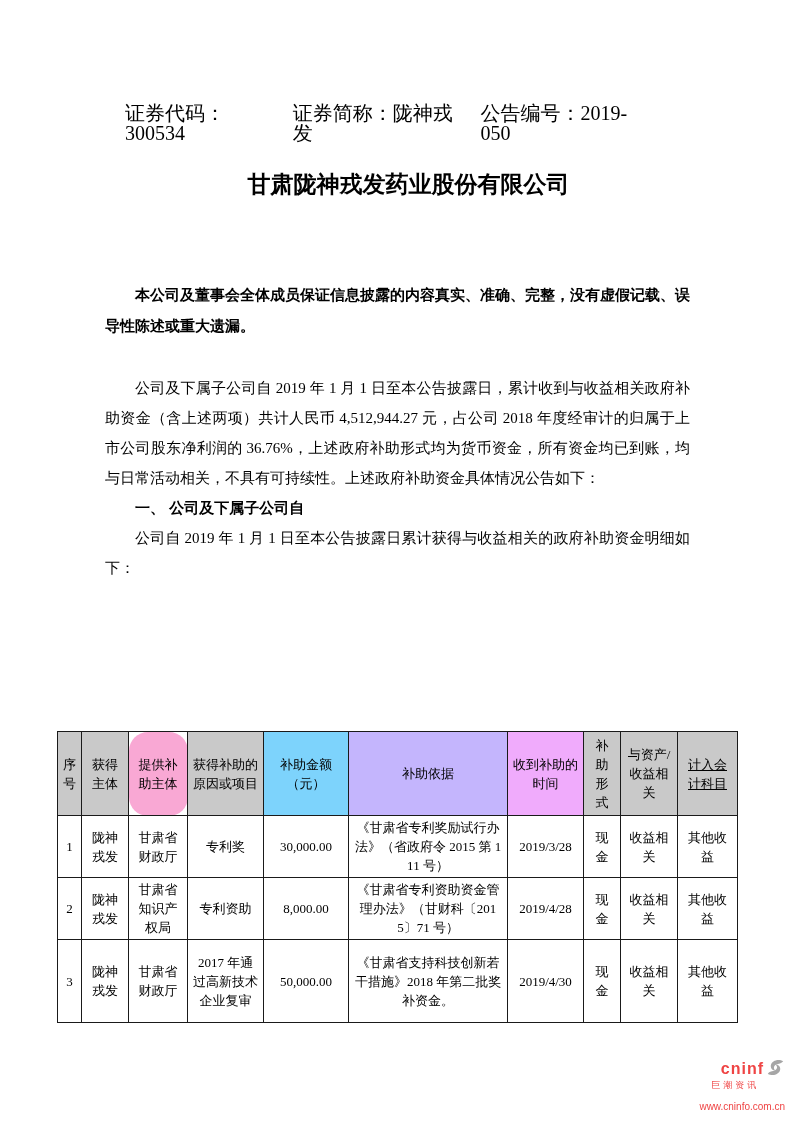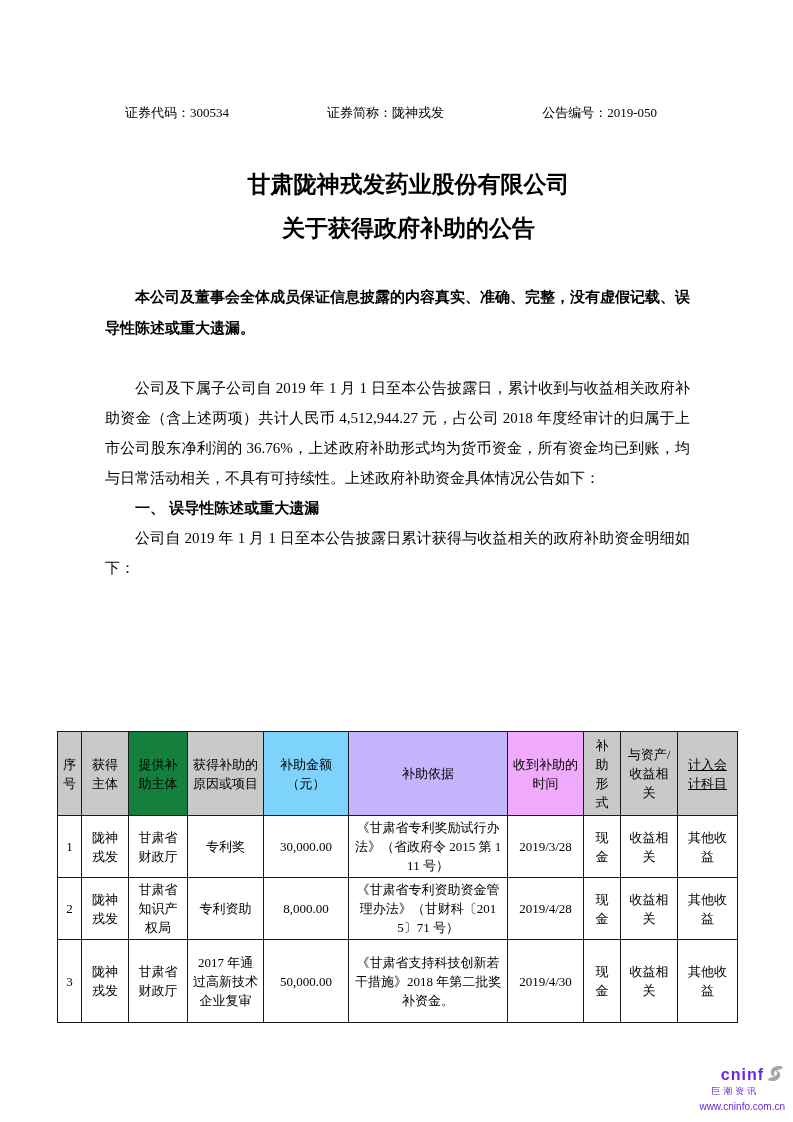--- a/index.html
+++ b/index.html
@@ -9,38 +9,38 @@
     margin:0 auto;
     background:#ffffff;
     color:#000;
     font-family:"Liberation Serif","DejaVu Serif",serif;
     overflow:hidden;
   }
   
   .topbar {
     position:absolute; top:103px; left:125px; right:136px;
     display:flex; justify-content:space-between;
-    font-size:13px; line-height:20px;gap:8px;
+    font-size:20px; line-height:20px;gap:8px;
   }
   
   .titles {
     position:absolute; top:162px; left:0; right:0;
     text-align:center;
     font-family:"Liberation Sans","DejaVu Sans",sans-serif;
     font-weight:bold; font-size:23px; line-height:44px;padding-left:24px;
   }
   
   .content {
     position:absolute; top:281px; left:105px; width:585px;
     font-size:15px; line-height:30px;
     text-align:justify;
   }
   .content p { margin:0; text-indent:2em; word-break:break-all; }
   .statement {
-    font-family:Liberation Sans, sans-serif;
+    font-family:Liberation Mono, monospace;
     font-weight:bold; line-height:31px;
     margin-bottom:30px !important;
   }
   .section-heading {
     font-family:"Liberation Sans","DejaVu Sans",sans-serif;
     font-weight:bold;
   }
   
   .subsidy-table {
     position:absolute; top:731px; left:57px;
@@ -68,63 +68,62 @@
     text-align:center;
     color:#a6a6a6;
     font-family:"Liberation Sans","DejaVu Sans",sans-serif;
     line-height:1.15;
   }
   .footer-logo .brand-row {
     display:flex; align-items:center; justify-content:flex-end; gap:2px;
     font-weight:bold; font-size:16px; letter-spacing:1px;
   }
   .footer-logo .brand-cn { font-size:9px; letter-spacing:3px; margin-right:14px; }
-  .footer-logo .url { font-size:10px; margin-top:4px; }
+  .footer-logo .url { font-size:10px; margin-top:10px; }
 </style>
 </head>
 <body>
 
 <div class="page">
 
   <div class="topbar">
     <span>证券代码：300534</span>
     <span>证券简称：陇神戎发</span>
     <span>公告编号：2019-050</span>
   </div>
 
   <div class="titles">
     <div>甘肃陇神戎发药业股份有限公司</div>
-    <div>关于获得政府补助的公告</div>
   </div>
 
   <div class="content">
     <p class="statement">本公司及董事会全体成员保证信息披露的内容真实、准确、完整，没有虚假记载、误导性陈述或重大遗漏。</p>
     <p>公司及下属子公司自 2019 年 1 月 1 日至本公告披露日，累计收到与收益相关政府补助资金（含上述两项）共计人民币 4,512,944.27 元，占公司 2018 年度经审计的归属于上市公司股东净利润的 36.76%，上述政府补助形式均为货币资金，所有资金均已到账，均与日常活动相关，不具有可持续性。上述政府补助资金具体情况公告如下：</p>
-    <p class="section-heading">一、 误导性陈述或重大遗漏</p>
+    <p class="section-heading">一、 公司及下属子公司自</p>
     <p>公司自 2019 年 1 月 1 日至本公告披露日累计获得与收益相关的政府补助资金明细如下：</p>
   </div>
 
   <table class="subsidy-table">
     <colgroup>
       <col style="width:24px">
         <col style="width:47px">
         <col style="width:59px">
       <col style="width:76px">
         <col style="width:85px">
         <col style="width:159px">
       <col style="width:76px">
         <col style="width:37px">
         <col style="width:57px">
       <col style="width:60px">
     </colgroup>
     <thead>
       <tr>
           <th style="background: rgb(201, 201, 201);"><span>序号</span></th>
           <th style="background: rgb(201, 201, 201);"><span>获得主体</span></th>
-          <th style="background: #15803d;"><span>提供补助主体</span></th>
+          <th style="background: #f9a8d4; border-radius: 19px;"><span>提供补助主体</span></th>
           <th style="background: rgb(201, 201, 201);"><span>获得补助的原因或项目</span></th>
           <th style="background: #7dd3fc;"><span>补助金额（元）</span></th>
           <th style="background: #c4b5fd;"><span>补助依据</span></th>
           <th style="background: #f0abfc;"><span>收到补助的时间</span></th>
           <th style="background: rgb(201, 201, 201);"><span class="vert">补助形式</span></th>
           <th style="background: rgb(201, 201, 201);"><span>与资产/收益相关</span></th>
           <th style="background: rgb(201, 201, 201); text-decoration: underline;"><span>计入会计科目</span></th>
         </tr>
     </thead>
     <tbody>
@@ -160,21 +159,21 @@
           <td><span>50,000.00</span></td>
           <td><span>《甘肃省支持科技创新若干措施》2018 年第二批奖补资金。</span></td>
           <td><span>2019/4/30</span></td>
           <td><span class="vert">现金</span></td>
           <td><span>收益相关</span></td>
           <td><span>其他收益</span></td>
         </tr>
       </tbody>
   </table>
 
-  <div class="footer-logo" style="color: #6d28d9;">
+  <div class="footer-logo" style="color: #ef4444;">
     <div class="brand-row">
       <span>cninf</span>
       <span>
         <svg width="19" height="17" viewBox="0 0 24 22" fill="#a6a6a6" xmlns="http://www.w3.org/2000/svg">
           <path d="M22 3c-6-4-15-1-16 5-.8 4 2 7 6 7-3-2.5-2.5-6 .5-7.5C16 6 20 6 22 3z"></path>
           <path d="M2 19c6 4 15 1 16-5 .8-4-2-7-6-7 3 2.5 2.5 6-.5 7.5C8 16 4 16 2 19z"></path>
         </svg>
       </span>
     </div>
     <div class="brand-cn">巨潮资讯</div>

